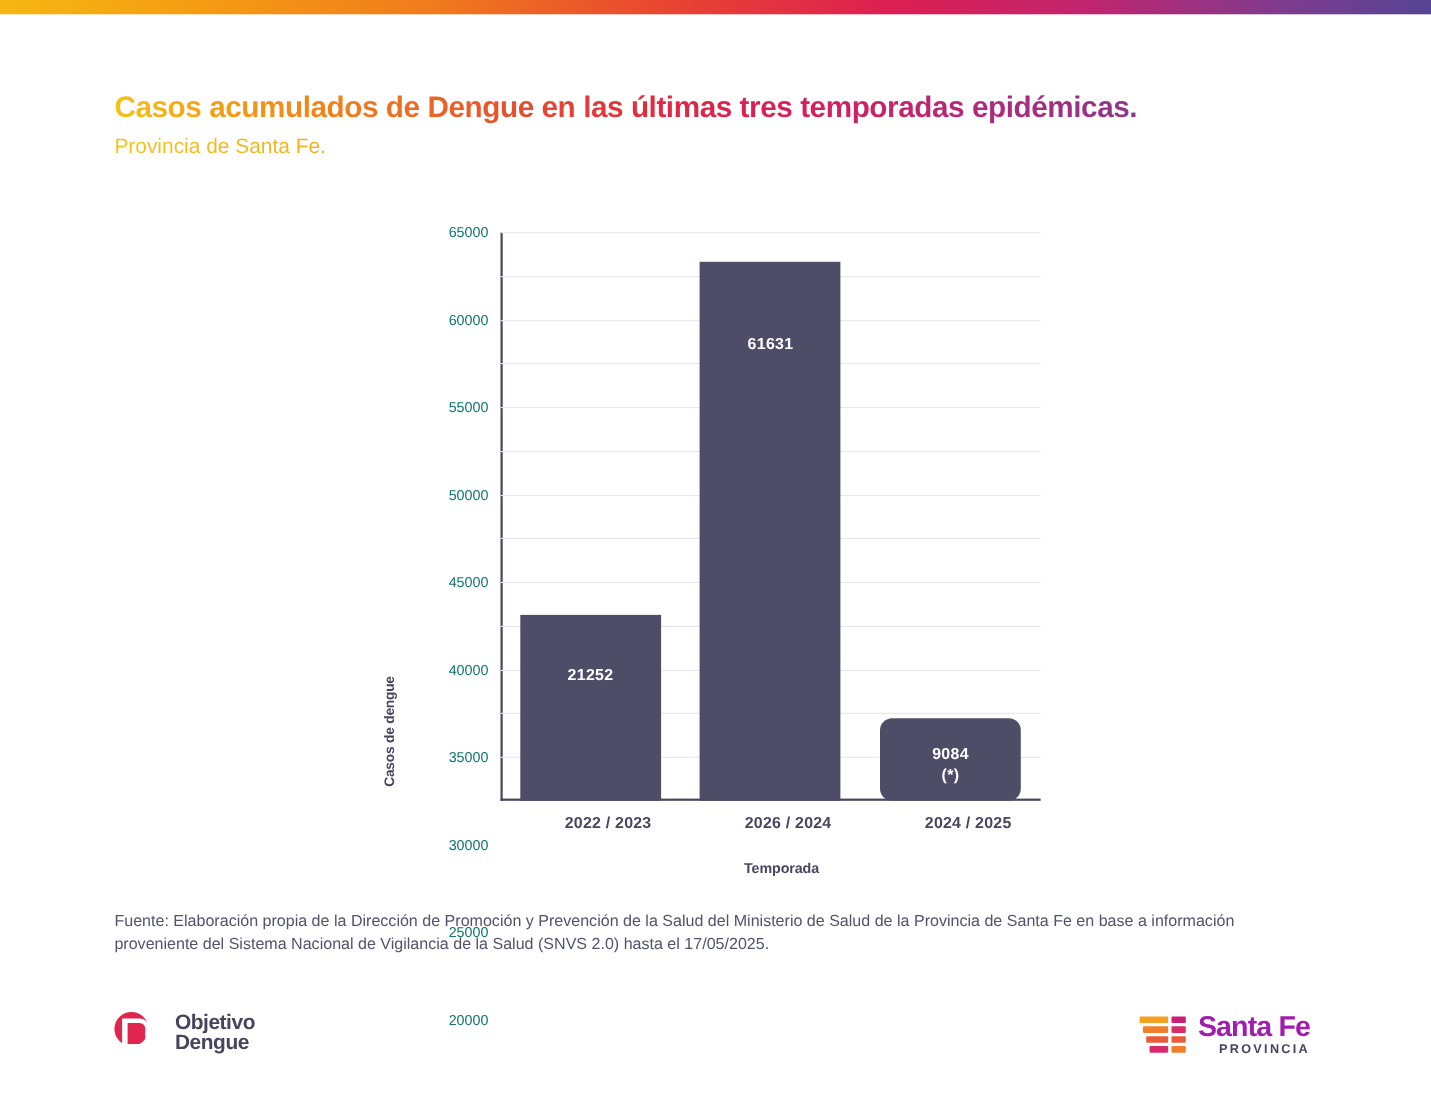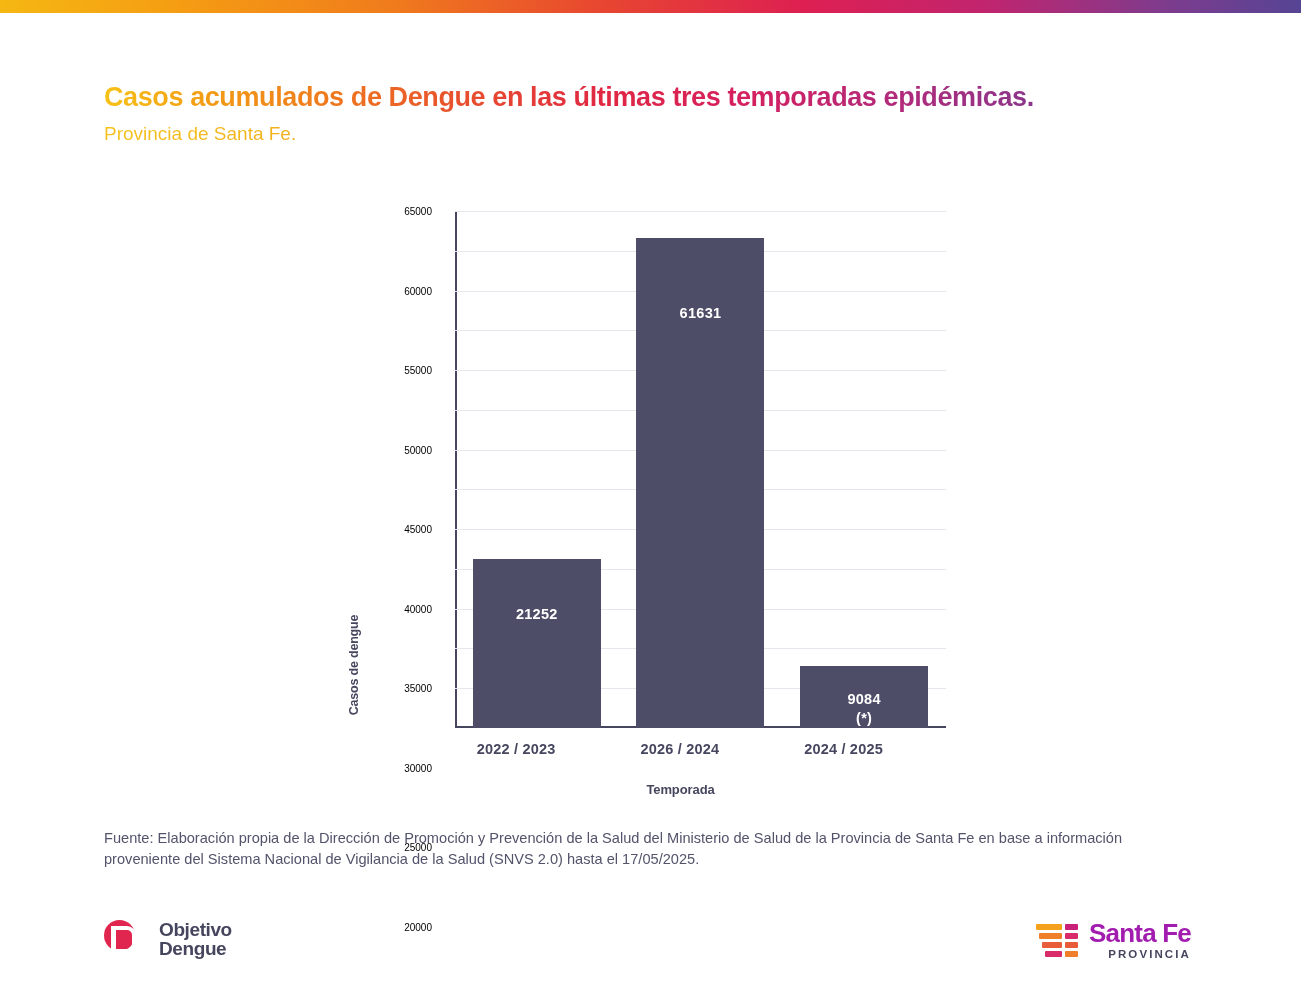--- a/index.html
+++ b/index.html
@@ -135,24 +135,24 @@
     position: absolute;
     left: 0;
     width: 491px;
     height: 1px;
     background: #e6e6ec;
   }
 
   .ytick-label {
     position: absolute;
     right: 100%;
-    margin-right: 23px;
+    margin-right: 11px;
     transform: translateY(-50%);
-    font-size: 10px;
-    color: #000000;
+    font-size: 13px;
+    color: #0f766e;
     white-space: nowrap;
   }
 
   .bars {
     position: absolute;
     left: 0; bottom: 0;
     width: 491px;
     height: 517px;
     display: flex;
     align-items: flex-end;
@@ -189,33 +189,33 @@
   .bar-note {
     display: block;
     font-size: 14.5px;
     font-weight: bold;
   }
 
   .xtick-label {
     position: absolute;
     top: 100%;
     margin-top: 13px;
-    left: 4px;
+    left: 16px;
     width: 100%;
-    text-align: left;
+    text-align: center;
     font-size: 14.5px;
     font-weight: bold;
     color: #46465f;
     letter-spacing: 0.2px;
     white-space: nowrap;
   }
 
   .x-axis-title {
     position: absolute;
-    left: 435px;
+    left: 465px;
     top: 587px;
     width: 491px;
     text-align: center;
     font-size: 13px;
     font-weight: bold;
     color: #46465f;
     letter-spacing: -0.1px;
   }
 
   
@@ -365,21 +365,21 @@
               <div class="xtick-label">2022 / 2023</div>
             </div>
           </div>
           <div class="bar-slot">
             <div class="bar" style="height: 490.203px; background: rgb(78, 77, 104);">
               <div class="bar-value" style="top: 66.1775px;">61631</div>
               <div class="xtick-label">2026 / 2024</div>
             </div>
           </div>
           <div class="bar-slot">
-            <div class="bar" style="height: 62px; background: rgb(78, 77, 104);">
+            <div class="bar" style="height: 75px; background: rgb(78, 77, 104); border-radius: 11px;">
               <div class="bar-value" style="top: 23.8434px;">9084<span class="bar-note">(*)</span></div>
               <div class="xtick-label">2024 / 2025</div>
             </div>
           </div>
         </div>
     </div>
 
     <div class="x-axis-title">Temporada</div>
   </div>
 

